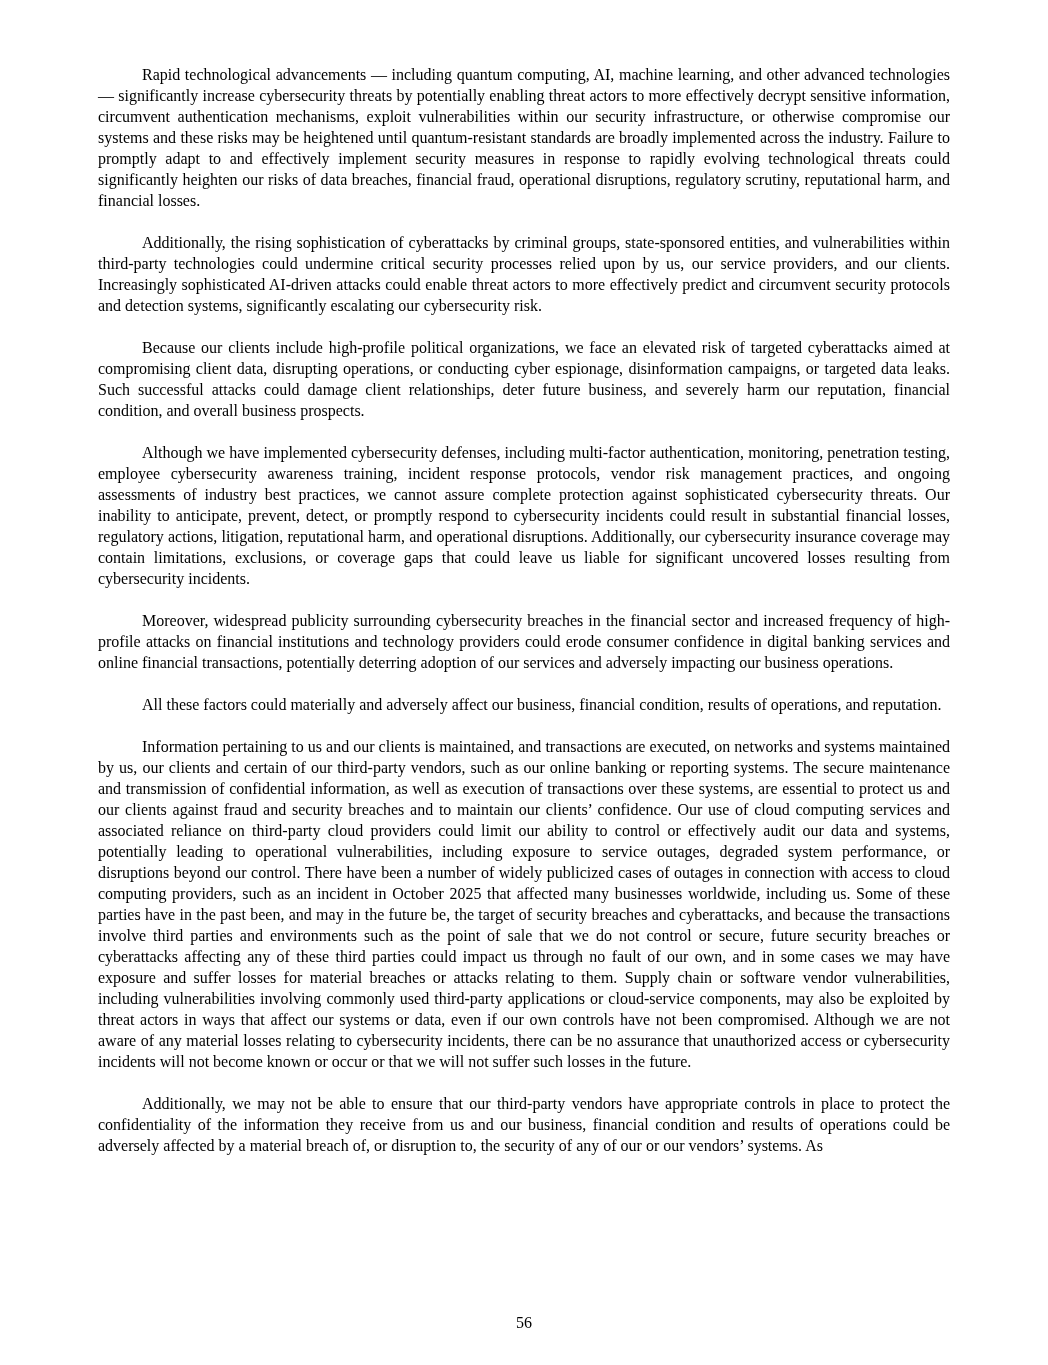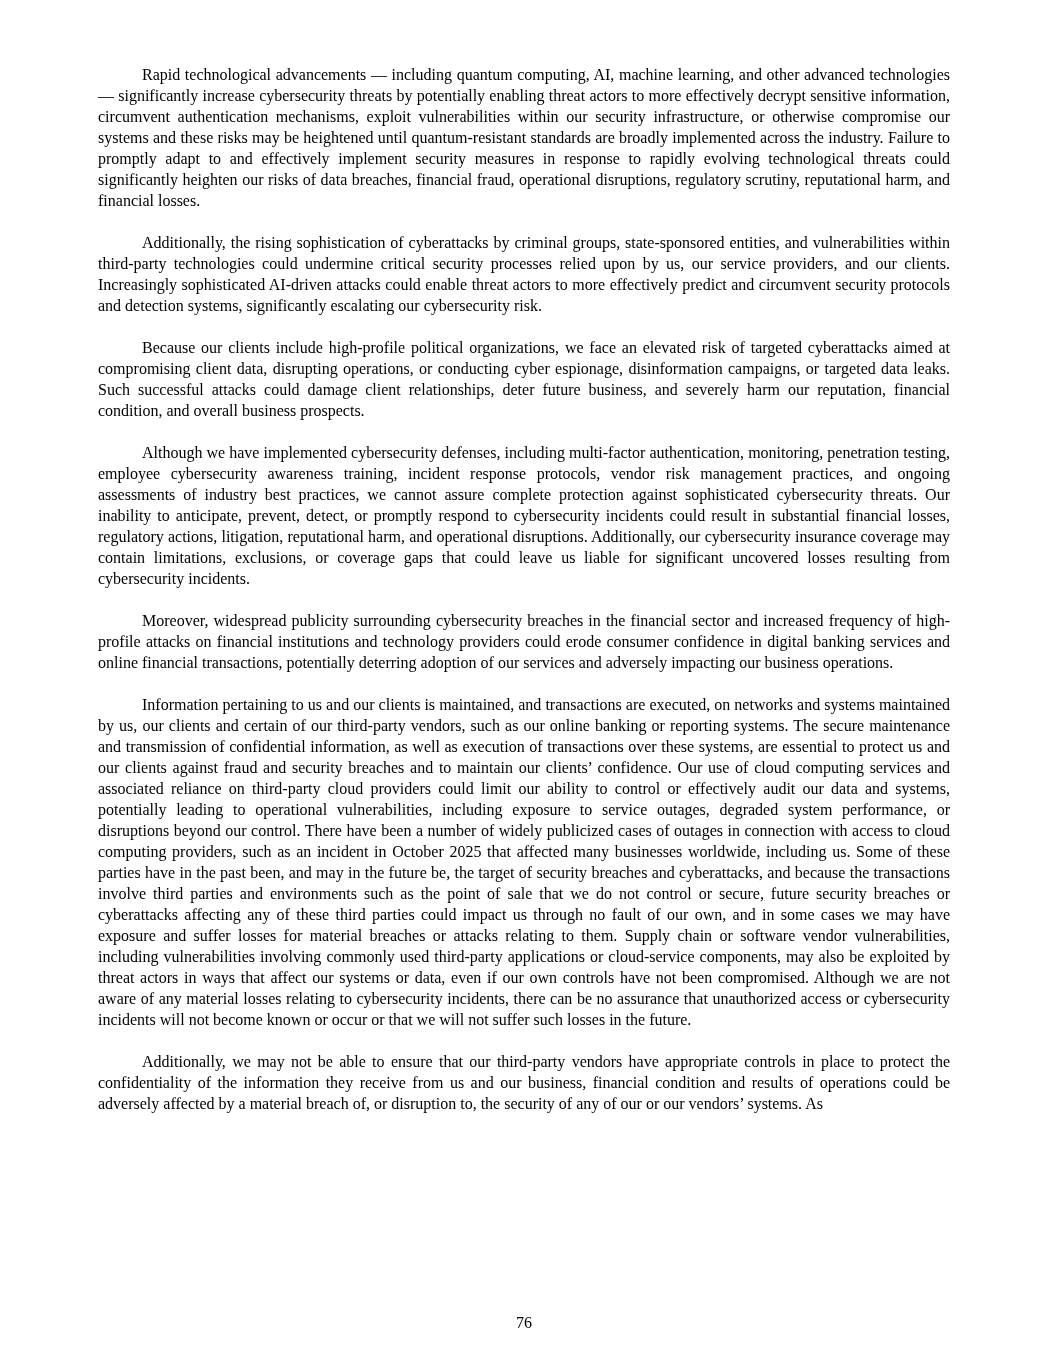--- a/index.html
+++ b/index.html
@@ -49,17 +49,18 @@
 </head>
 <body>
 
 <div class="page">
   <div class="doc-body">
       <p class="body-para">Rapid technological advancements — including quantum computing, AI, machine learning, and other advanced technologies — significantly increase cybersecurity threats by potentially enabling threat actors to more effectively decrypt sensitive information, circumvent authentication mechanisms, exploit vulnerabilities within our security infrastructure, or otherwise compromise our systems and these risks may be heightened until quantum-resistant standards are broadly implemented across the industry. Failure to promptly adapt to and effectively implement security measures in response to rapidly evolving technological threats could significantly heighten our risks of data breaches, financial fraud, operational disruptions, regulatory scrutiny, reputational harm, and financial losses.</p>
       <p class="body-para">Additionally, the rising sophistication of cyberattacks by criminal groups, state-sponsored entities, and vulnerabilities within third-party technologies could undermine critical security processes relied upon by us, our service providers, and our clients. Increasingly sophisticated AI-driven attacks could enable threat actors to more effectively predict and circumvent security protocols and detection systems, significantly escalating our cybersecurity risk.</p>
       <p class="body-para">Because our clients include high-profile political organizations, we face an elevated risk of targeted cyberattacks aimed at compromising client data, disrupting operations, or conducting cyber espionage, disinformation campaigns, or targeted data leaks. Such successful attacks could damage client relationships, deter future business, and severely harm our reputation, financial condition, and overall business prospects.</p>
       <p class="body-para">Although we have implemented cybersecurity defenses, including multi-factor authentication, monitoring, penetration testing, employee cybersecurity awareness training, incident response protocols, vendor risk management practices, and ongoing assessments of industry best practices, we cannot assure complete protection against sophisticated cybersecurity threats. Our inability to anticipate, prevent, detect, or promptly respond to cybersecurity incidents could result in substantial financial losses, regulatory actions, litigation, reputational harm, and operational disruptions. Additionally, our cybersecurity insurance coverage may contain limitations, exclusions, or coverage gaps that could leave us liable for significant uncovered losses resulting from cybersecurity incidents.</p>
       <p class="body-para">Moreover, widespread publicity surrounding cybersecurity breaches in the financial sector and increased frequency of high-profile attacks on financial institutions and technology providers could erode consumer confidence in digital banking services and online financial transactions, potentially deterring adoption of our services and adversely impacting our business operations.</p>
+      <p class="body-para">All these factors could materially and adversely affect our business, financial condition, results of operations, and reputation.</p>
       <p class="body-para">Information pertaining to us and our clients is maintained, and transactions are executed, on networks and systems maintained by us, our clients and certain of our third-party vendors, such as our online banking or reporting systems. The secure maintenance and transmission of confidential information, as well as execution of transactions over these systems, are essential to protect us and our clients against fraud and security breaches and to maintain our clients’ confidence. Our use of cloud computing services and associated reliance on third-party cloud providers could limit our ability to control or effectively audit our data and systems, potentially leading to operational vulnerabilities, including exposure to service outages, degraded system performance, or disruptions beyond our control. There have been a number of widely publicized cases of outages in connection with access to cloud computing providers, such as an incident in October 2025 that affected many businesses worldwide, including us. Some of these parties have in the past been, and may in the future be, the target of security breaches and cyberattacks, and because the transactions involve third parties and environments such as the point of sale that we do not control or secure, future security breaches or cyberattacks affecting any of these third parties could impact us through no fault of our own, and in some cases we may have exposure and suffer losses for material breaches or attacks relating to them. Supply chain or software vendor vulnerabilities, including vulnerabilities involving commonly used third-party applications or cloud-service components, may also be exploited by threat actors in ways that affect our systems or data, even if our own controls have not been compromised. Although we are not aware of any material losses relating to cybersecurity incidents, there can be no assurance that unauthorized access or cybersecurity incidents will not become known or occur or that we will not suffer such losses in the future.</p>
       <p class="body-para">Additionally, we may not be able to ensure that our third-party vendors have appropriate controls in place to protect the confidentiality of the information they receive from us and our business, financial condition and results of operations could be adversely affected by a material breach of, or disruption to, the security of any of our or our vendors’ systems. As</p>
     </div>
-  <div class="page-number">76</div>
+  <div class="page-number">56</div>
 </div>
 
 </body></html>

